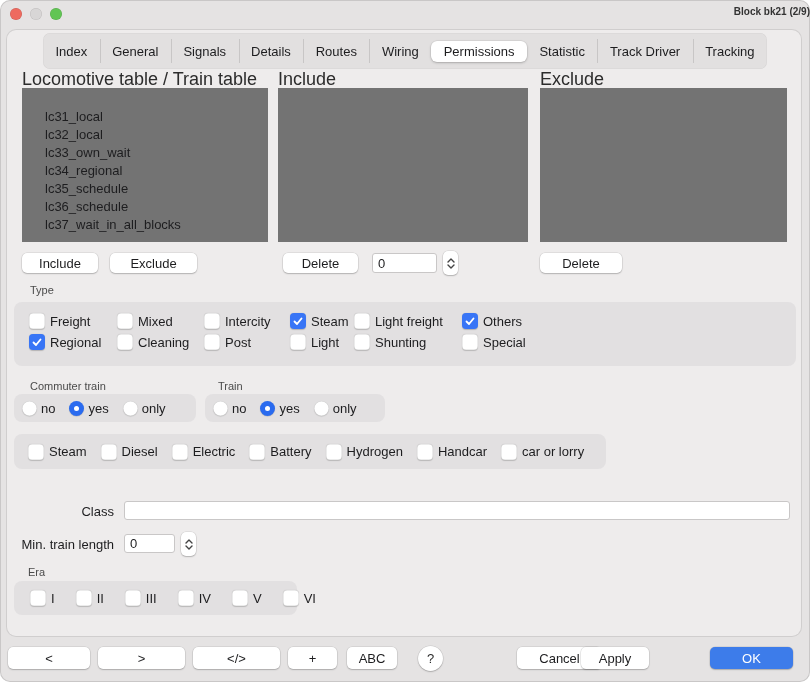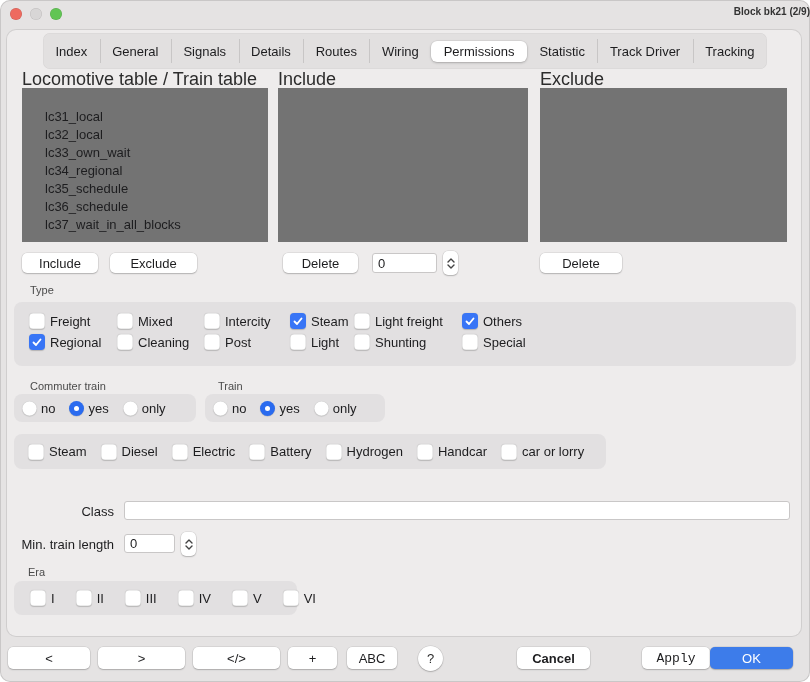--- a/index.html
+++ b/index.html
@@ -300,21 +300,21 @@
       <div class="tab">Routes</div>
       <div class="tab">Wiring</div>
       <div class="tab selected">Permissions</div>
       <div class="tab">Statistic</div>
       <div class="tab">Track Driver</div>
       <div class="tab">Tracking</div>
     </div>
 
   <div id="nav-buttons"></div>
   <div class="help">?</div>
-  <div class="btn footer-btn" style="left:517px;width:73px;font-weight:bold;">Cancel</div>
-  <div class="btn footer-btn" style="left:642px;width:68px;font-family:Liberation Mono, monospace;">Apply</div>
+  <div class="btn footer-btn" style="left:517px;width:85px;">Cancel</div>
+  <div class="btn footer-btn" style="left:581px;width:68px;">Apply</div>
   <div class="btn footer-btn primary" style="left:710px;width:83px;">OK</div>
 <div class="btn footer-btn" style="left: 8px; width: 82px;">&lt;</div>
     <div class="btn footer-btn" style="left: 98px; width: 87px;">&gt;</div>
     <div class="btn footer-btn" style="left: 193px; width: 87px;">&lt;/&gt;</div>
     <div class="btn footer-btn" style="left: 288px; width: 49px;">+</div>
     <div class="btn footer-btn" style="left: 347px; width: 50px; text-align: center;">ABC</div>
   </div>
 
 </body></html>

